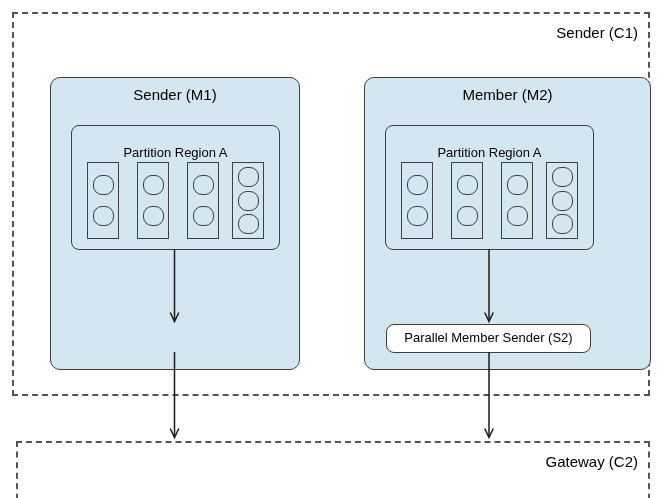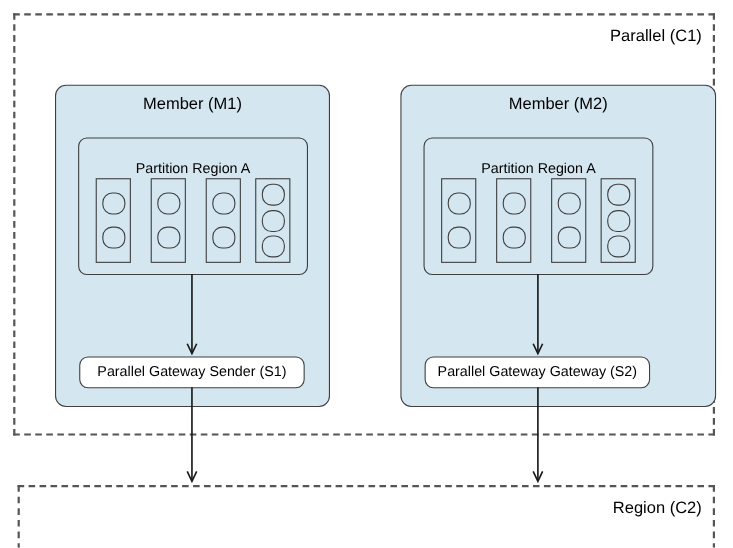--- a/index.html
+++ b/index.html
@@ -96,25 +96,25 @@
     stroke-width:1.5;
     fill:none;
   }
 </style>
 </head>
 <body>
 
 <div class="canvas">
 
   <div class="cluster cluster-c1">
-    <div class="cluster-label">Parallel (C1)</div>
+    <div class="cluster-label">Sender (C1)</div>
   </div>
 
   <div class="member member-m1">
-    <div class="member-label">Member (M1)</div>
+    <div class="member-label">Sender (M1)</div>
     <div class="partition">
       <div class="partition-label">Partition Region A</div>
       <div class="bucket-row">
           <div class="bucket" style="left: 15px;">
             <div class="oval"></div>
             <div class="oval"></div>
           </div>
           <div class="bucket" style="left: 65px;">
             <div class="oval"></div>
             <div class="oval"></div>
@@ -123,21 +123,20 @@
             <div class="oval"></div>
             <div class="oval"></div>
           </div>
           <div class="bucket" style="left: 160px;">
             <div class="oval"></div>
             <div class="oval"></div>
             <div class="oval"></div>
           </div>
         </div>
     </div>
-    <div class="sender">Parallel Gateway Sender (S1)</div>
   </div>
 
   <div class="member member-m2">
     <div class="member-label">Member (M2)</div>
     <div class="partition">
       <div class="partition-label">Partition Region A</div>
       <div class="bucket-row">
           <div class="bucket" style="left: 15px;">
             <div class="oval"></div>
             <div class="oval"></div>
@@ -150,25 +149,25 @@
             <div class="oval"></div>
             <div class="oval"></div>
           </div>
           <div class="bucket" style="left: 160px;">
             <div class="oval"></div>
             <div class="oval"></div>
             <div class="oval"></div>
           </div>
         </div>
     </div>
-    <div class="sender">Parallel Gateway Gateway (S2)</div>
+    <div class="sender">Parallel Member Sender (S2)</div>
   </div>
 
   <div class="cluster cluster-c2">
-    <div class="cluster-label">Region (C2)</div>
+    <div class="cluster-label">Gateway (C2)</div>
   </div>
 
   <svg class="arrows" viewBox="0 0 666 498" xmlns="http://www.w3.org/2000/svg">
     <g>
       <line x1="174.5" y1="249" x2="174.5" y2="321"></line>
       <polyline points="170.2,312.5 174.5,321.5 178.8,312.5"></polyline>
     </g>
     <g>
       <line x1="489" y1="249" x2="489" y2="321"></line>
       <polyline points="484.7,312.5 489,321.5 493.3,312.5"></polyline>

